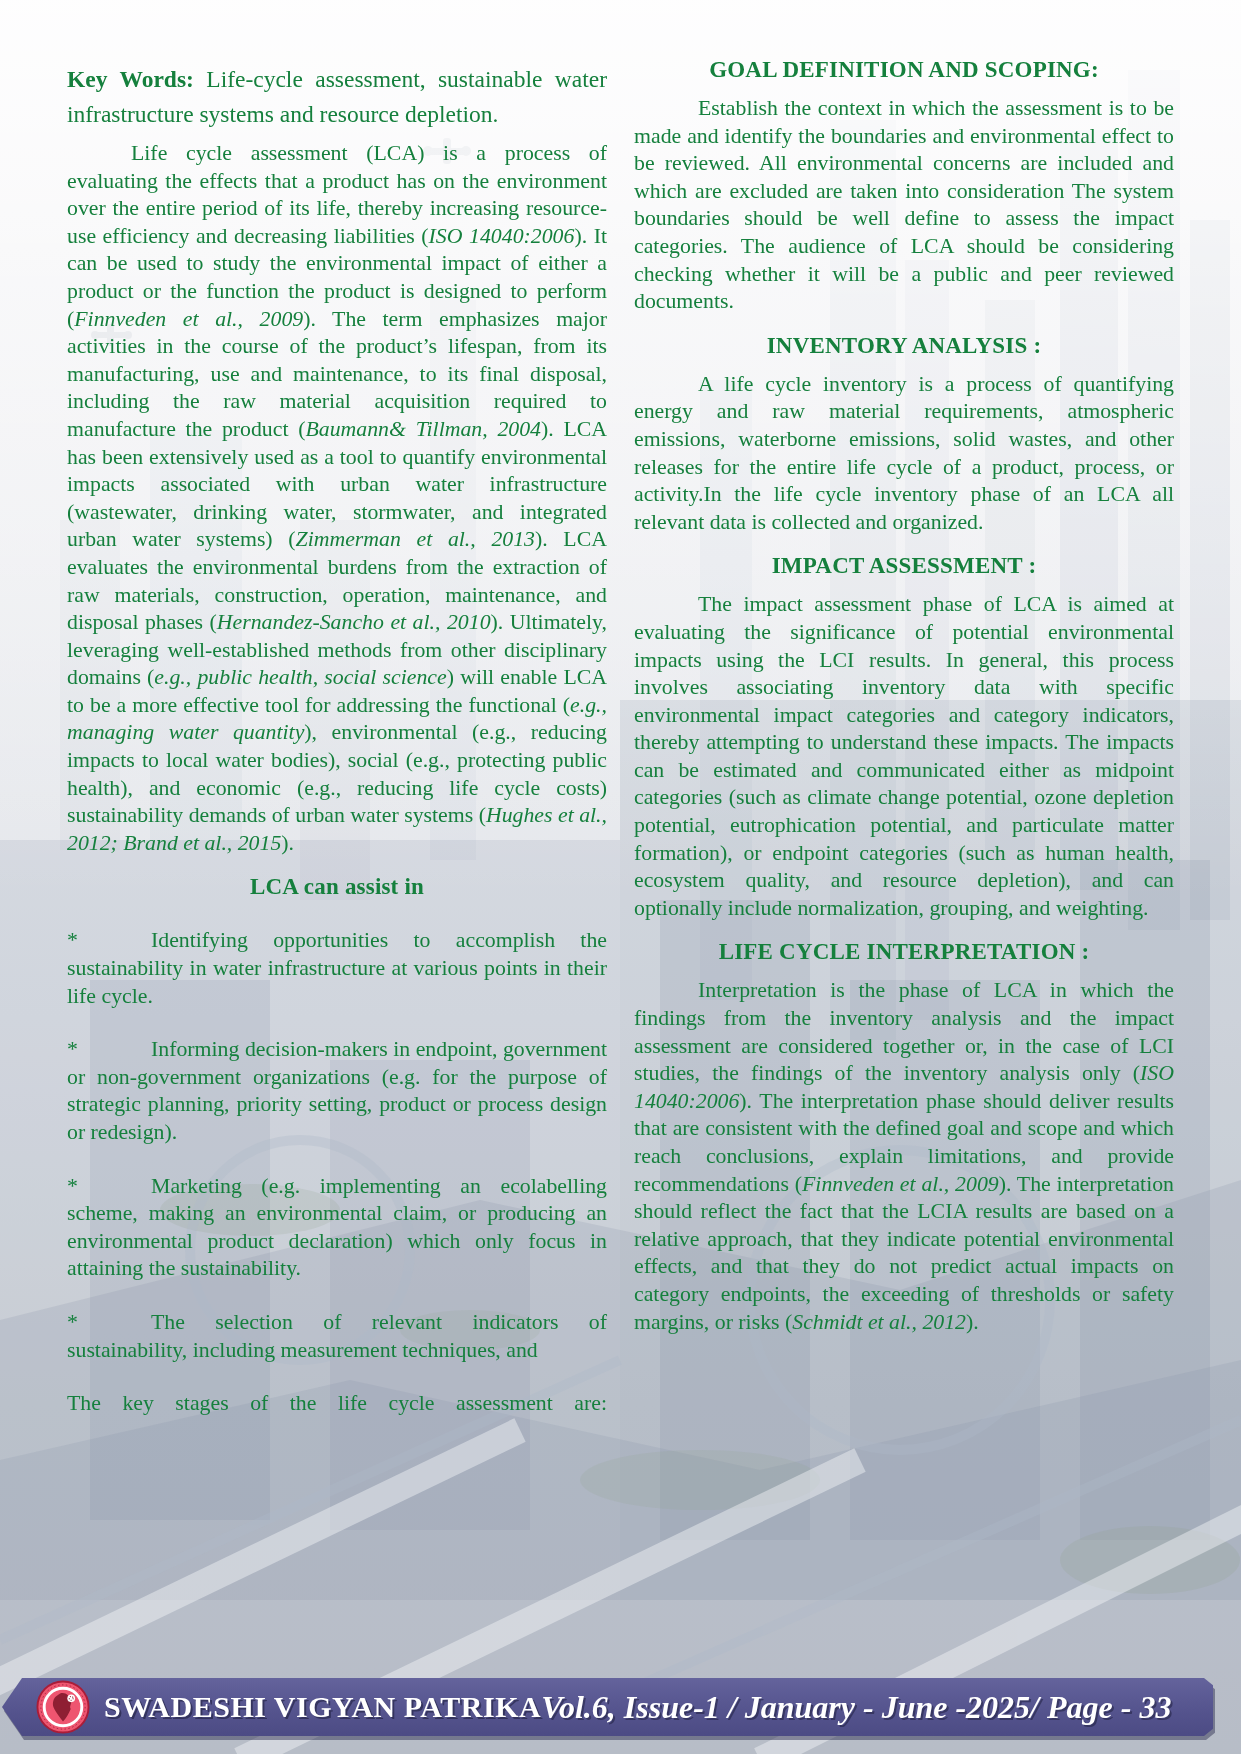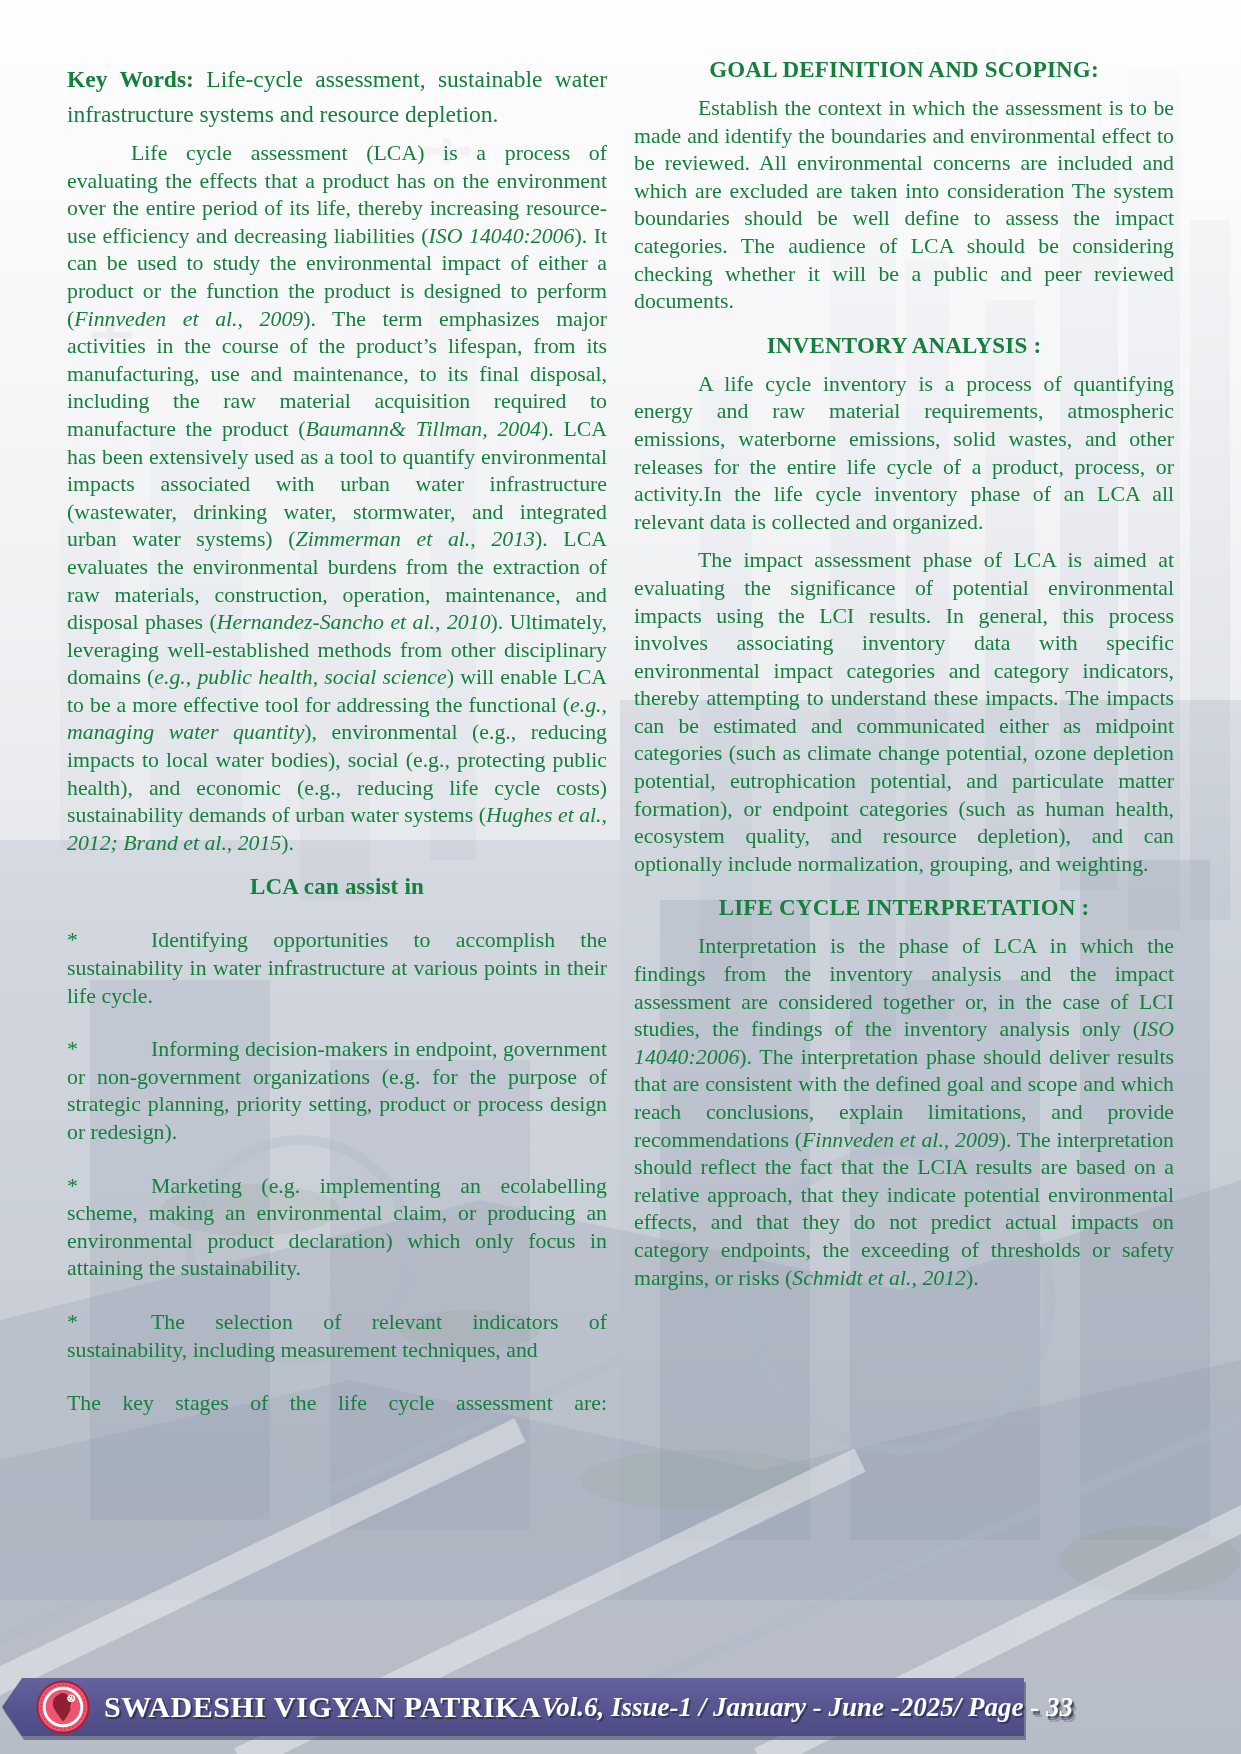--- a/index.html
+++ b/index.html
@@ -30,33 +30,33 @@
   .para.keywords{font-size:23.5px;line-height:35px;margin:0 0 8px;}
   .para.bullet{margin:26px 0;}
   .para.bullet .marker{display:inline-block;width:84px;}
   .para.jlast{text-align-last:justify;margin-top:16px;}
   .bold{font-weight:bold;}
   .it{font-style:italic;}
 
   .footer{position:absolute;left:0;bottom:16px;width:1241px;height:60px;}
   .ribbon-shadow{filter:drop-shadow(2px 4px 0 rgba(38,38,74,.45));}
   .ribbon{
-    position:relative;height:58px;width:1024px;
+    position:relative;height:58px;width:1213px;
     background:linear-gradient(180deg,#64639c 0%,#55548e 55%,#4c4b84 100%);
     clip-path:polygon(22px 0,1204px 0,1240px 29px,1204px 58px,22px 58px,2px 29px);
     display:flex;align-items:center;
   }
   .logo{margin-left:36px;flex:0 0 auto;}
   .jname{
     color:#ffffff;font-weight:bold;font-size:30px;letter-spacing:.5px;
     margin-left:14px;text-shadow:2px 2px 0 rgba(25,25,55,.55);
     white-space:nowrap;
   }
   .issue{
-    color:#ffffff;font-weight:bold;font-style:italic;font-size:27px;
+    color:#ffffff;font-weight:bold;font-style:italic;font-size:32px;
     margin-left:auto;margin-right:178px;white-space:nowrap;
     text-shadow:2px 2px 0 rgba(25,25,55,.5);
   }
 </style>
 </head>
 <body>
 
 <div class="page">
 
   <svg class="bg" viewBox="0 0 1241 1754" preserveAspectRatio="none" aria-hidden="true">
@@ -146,20 +146,21 @@
         <p class="para bullet"><span class="marker">*</span><span>Informing decision-makers in endpoint, government or non-government organizations (e.g. for the purpose of strategic planning, priority setting, product or process design or redesign).</span></p>
         <p class="para bullet"><span class="marker">*</span><span>Marketing (e.g. implementing an ecolabelling scheme, making an environmental claim, or producing an environmental product declaration) which only focus in attaining the sustainability.</span></p>
         <p class="para bullet"><span class="marker">*</span><span>The selection of relevant indicators of sustainability, including measurement techniques, and</span></p>
         <p class="para jlast"><span>The key stages of the life cycle assessment are:</span></p>
       </div>
     <div class="col right">
         <h2 class="sec-heading">GOAL DEFINITION AND SCOPING:</h2>
         <p class="para indent"><span>Establish the context in which the assessment is to be made and identify the boundaries and environmental effect to be reviewed. All environmental concerns are included and which are excluded are taken into consideration The system boundaries should be well define to assess the impact categories. The audience of LCA should be considering checking whether it will be a public and peer reviewed documents.</span></p>
         <h2 class="sec-heading">INVENTORY ANALYSIS :</h2>
         <p class="para indent"><span>A life cycle inventory is a process of quantifying energy and raw material requirements, atmospheric emissions, waterborne emissions, solid wastes, and other releases for the entire life cycle of a product, process, or activity.In the life cycle inventory phase of an LCA all relevant data is collected and organized.</span></p>
+        <h2 class="sec-heading">IMPACT ASSESSMENT :</h2>
         <p class="para indent"><span>The impact assessment phase of LCA is aimed at evaluating the significance of potential environmental impacts using the LCI results. In general, this process involves associating inventory data with specific environmental impact categories and category indicators, thereby attempting to understand these impacts. The impacts can be estimated and communicated either as midpoint categories (such as climate change potential, ozone depletion potential, eutrophication potential, and particulate matter formation), or endpoint categories (such as human health, ecosystem quality, and resource depletion), and can optionally include normalization, grouping, and weighting.</span></p>
         <h2 class="sec-heading">LIFE CYCLE INTERPRETATION :</h2>
         <p class="para indent"><span>Interpretation is the phase of LCA in which the findings from the inventory analysis and the impact assessment are considered together or, in the case of LCI studies, the findings of the inventory analysis only (</span><span class="it">ISO 14040:2006</span><span>). The interpretation phase should deliver results that are consistent with the defined goal and scope and which reach conclusions, explain limitations, and provide recommendations (</span><span class="it">Finnveden et al., 2009</span><span>). The interpretation should reflect the fact that the LCIA results are based on a relative approach, that they indicate potential environmental effects, and that they do not predict actual impacts on category endpoints, the exceeding of thresholds or safety margins, or risks (</span><span class="it">Schmidt et al., 2012</span><span>).</span></p>
       </div>
   </div>
 
   <div class="footer">
     <div class="ribbon-shadow">
       <div class="ribbon">
         <svg class="logo" width="54" height="54" viewBox="-28 -28 56 56" aria-hidden="true">

